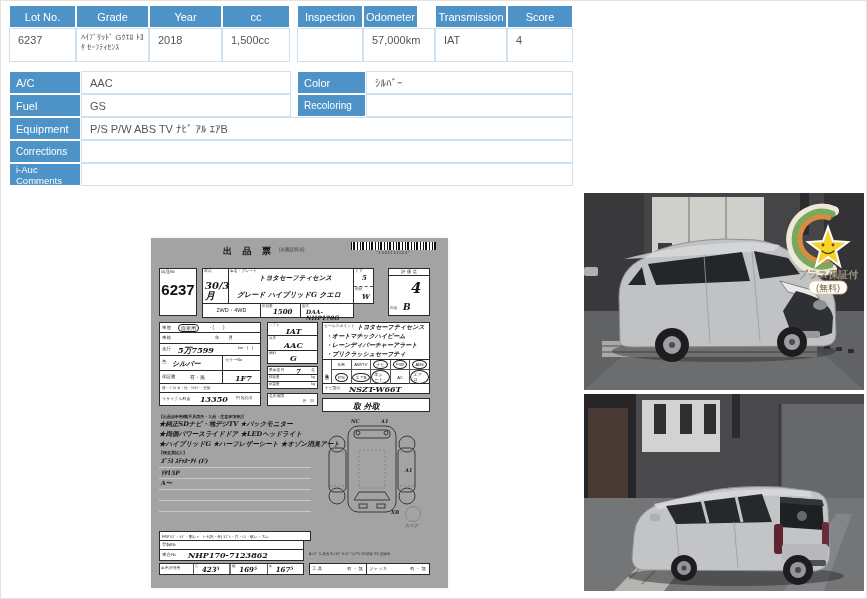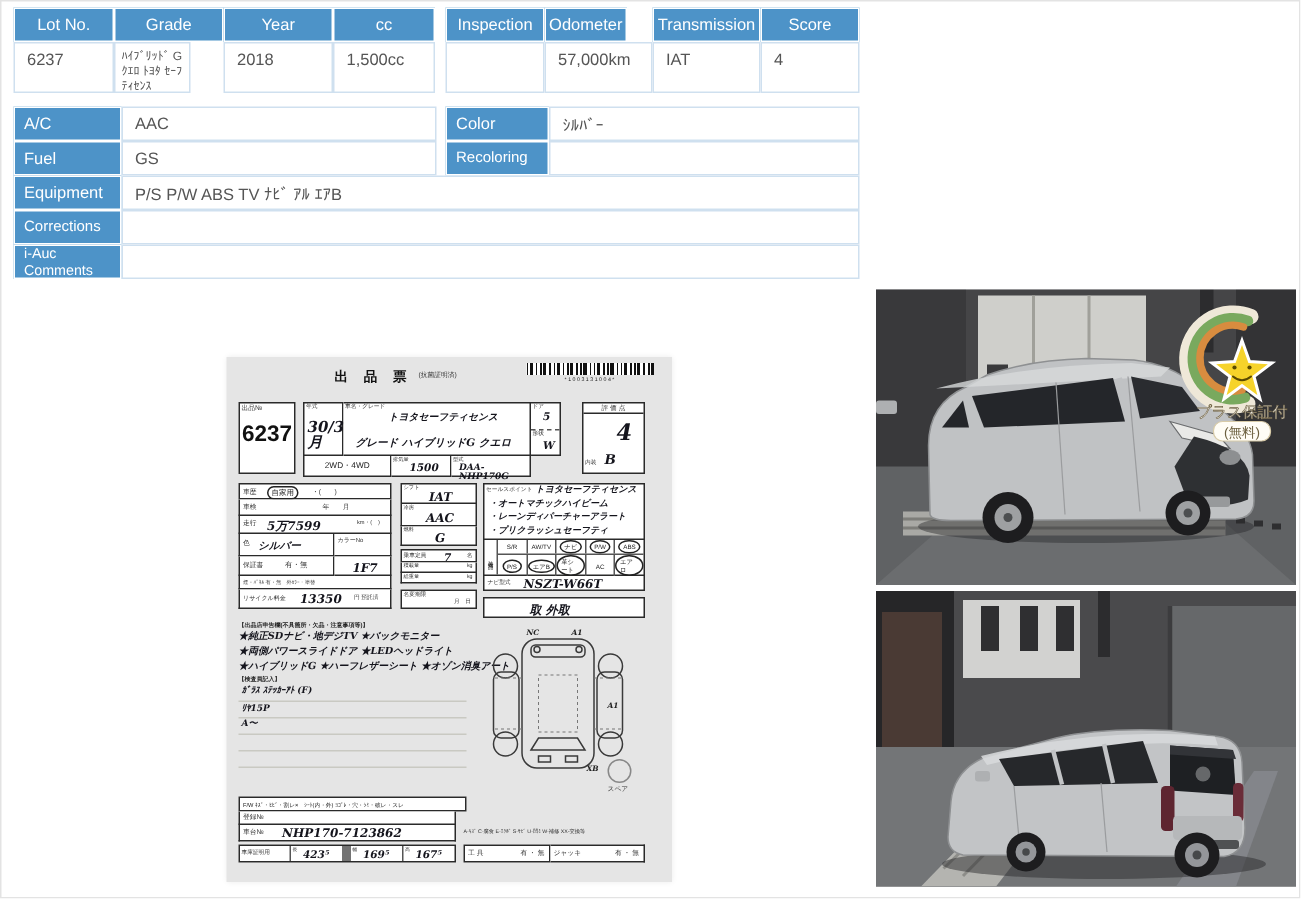--- a/index.html
+++ b/index.html
@@ -6,21 +6,21 @@
   .page{position:relative;width:867px;height:599px;background:#ffffff;
         font-family:"Liberation Sans",sans-serif;overflow:hidden;border:1px solid #e3e3e3;box-sizing:border-box;}
   .abs{position:absolute;box-sizing:border-box;}
   
   .hcell{background:#4d93c8;color:#fff;font-size:11px;display:flex;align-items:center;justify-content:center;
          border:1px solid #fff;box-sizing:border-box;}
   .vcell{background:#fff;border:1px solid #cfe0ef;box-sizing:border-box;font-size:11px;color:#555;
          padding:5px 8px;overflow:hidden;}
   .vcell.small{font-size:8px;line-height:1.25;padding:4px 4px;}
   
-  .sheet{position:absolute;left:150px;top:237px;width:297px;height:350px;background:#e5e5e5;
+  .sheet{position:absolute;left:150px;top:237px;width:297px;height:350px;background:#a3a3a3;
          box-shadow:0 0 4px rgba(0,0,0,.08);font-size:5px;color:#222;}
   .sb{position:absolute;box-sizing:border-box;border:1px solid #2a2a2a;background:#fff;}
   .sb.thick{border-width:1.5px;}
   .sb.noL{border-left:none}.sb.noT{border-top:none}
   .pl{font-size:4.5px;color:#333;line-height:1;}
   .hand{font-family:"DejaVu Serif",serif;font-style:italic;font-weight:bold;color:#14141c;line-height:1;}
   .oval{border:1px solid #222;border-radius:8px;padding:0 2px;}
   .bar{background:repeating-linear-gradient(90deg,#111 0,#111 1px,#fff 1px,#fff 2px,#111 2px,#111 4px,#fff 4px,#fff 6px,#111 6px,#111 7px,#fff 7px,#fff 9px);}
   .rule{position:absolute;left:8px;width:152px;border-top:1px solid #c9c9c2;height:0;}
   .eq{display:flex;align-items:center;justify-content:center;font-size:4.2px;border-left:1px solid #555;
@@ -41,21 +41,21 @@
     <div class="abs hcell" style="left:8px;top:4px;width:67px;height:23px">Lot No.</div>
     <div class="abs hcell" style="left:75px;top:4px;width:73px;height:23px">Grade</div>
     <div class="abs hcell" style="left:148px;top:4px;width:73px;height:23px">Year</div>
     <div class="abs hcell" style="left:221px;top:4px;width:68px;height:23px">cc</div>
     <div class="abs hcell" style="left:296px;top:4px;width:66px;height:23px">Inspection</div>
     <div class="abs hcell" style="left:362px;top:4px;width:55px;height:23px">Odometer</div>
     <div class="abs hcell" style="left:434px;top:4px;width:72px;height:23px">Transmission</div>
     <div class="abs hcell" style="left:506px;top:4px;width:66px;height:23px">Score</div>
 
     <div class="abs vcell" style="left:8px;top:27px;width:67px;height:34px">6237</div>
-    <div class="abs vcell small" style="left:75px;top:27px;width:51px;height:34px">ﾊｲﾌﾞﾘｯﾄﾞ Gｸｴﾛ ﾄﾖﾀ ｾｰﾌﾃｨｾﾝｽ</div>
+    <div class="abs vcell small" style="left:75px;top:27px;width:73px;height:34px">ﾊｲﾌﾞﾘｯﾄﾞ Gｸｴﾛ ﾄﾖﾀ ｾｰﾌﾃｨｾﾝｽ</div>
     <div class="abs vcell" style="left:148px;top:27px;width:73px;height:34px">2018</div>
     <div class="abs vcell" style="left:221px;top:27px;width:68px;height:34px">1,500cc</div>
     <div class="abs vcell" style="left:296px;top:27px;width:66px;height:34px"></div>
     <div class="abs vcell" style="left:362px;top:27px;width:72px;height:34px">57,000km</div>
     <div class="abs vcell" style="left:434px;top:27px;width:72px;height:34px">IAT</div>
     <div class="abs vcell" style="left:506px;top:27px;width:66px;height:34px">4</div>
   </div>
 
   <div>
     <div class="abs hcell" style="left:8px;top:70px;width:72px;height:23px;justify-content:flex-start;padding-left:6px">A/C</div>
@@ -292,21 +292,21 @@
     <div class="sb noT" style="left:8px;top:303px;width:145px;height:9px">
       <span class="pl" style="position:absolute;left:2px;top:2px">登録№</span>
     </div>
     <div class="sb noT" style="left:8px;top:312px;width:145px;height:11px">
       <span class="pl" style="position:absolute;left:2px;top:3px">車台№</span>
       <span class="hand" style="position:absolute;left:28px;top:1px;font-size:8px">NHP170-7123862</span>
     </div>
     <div class="abs" style="left:158px;top:314px;font-size:3.5px;color:#333">A-ｷｽﾞ C-腐食 E-ｴｸﾎﾞ S-ｻﾋﾞ U-凹ﾐ W-補修 XX-交換等</div>
     <div class="sb" style="left:8px;top:325px;width:145px;height:12px;display:flex">
       <div class="pl" style="width:32px;border-right:1px solid #555;display:flex;align-items:center;padding-left:1px;font-size:3.8px">車庫証明用</div>
-      <div style="flex:1;border-right:6px solid #737373;position:relative">
+      <div style="flex:1;border-right:2px solid #737373;position:relative">
         <span class="pl" style="position:absolute;left:1px;top:1px;font-size:3.2px">長</span>
         <span class="hand" style="position:absolute;left:8px;top:2px;font-size:7px">423⁵</span>
       </div>
       <div style="flex:1;border-right:1px solid #555;position:relative">
         <span class="pl" style="position:absolute;left:1px;top:1px;font-size:3.2px">幅</span>
         <span class="hand" style="position:absolute;left:8px;top:2px;font-size:7px">169⁵</span>
       </div>
       <div style="flex:1;position:relative">
         <span class="pl" style="position:absolute;left:1px;top:1px;font-size:3.2px">高</span>
         <span class="hand" style="position:absolute;left:8px;top:2px;font-size:7px">167⁵</span>

